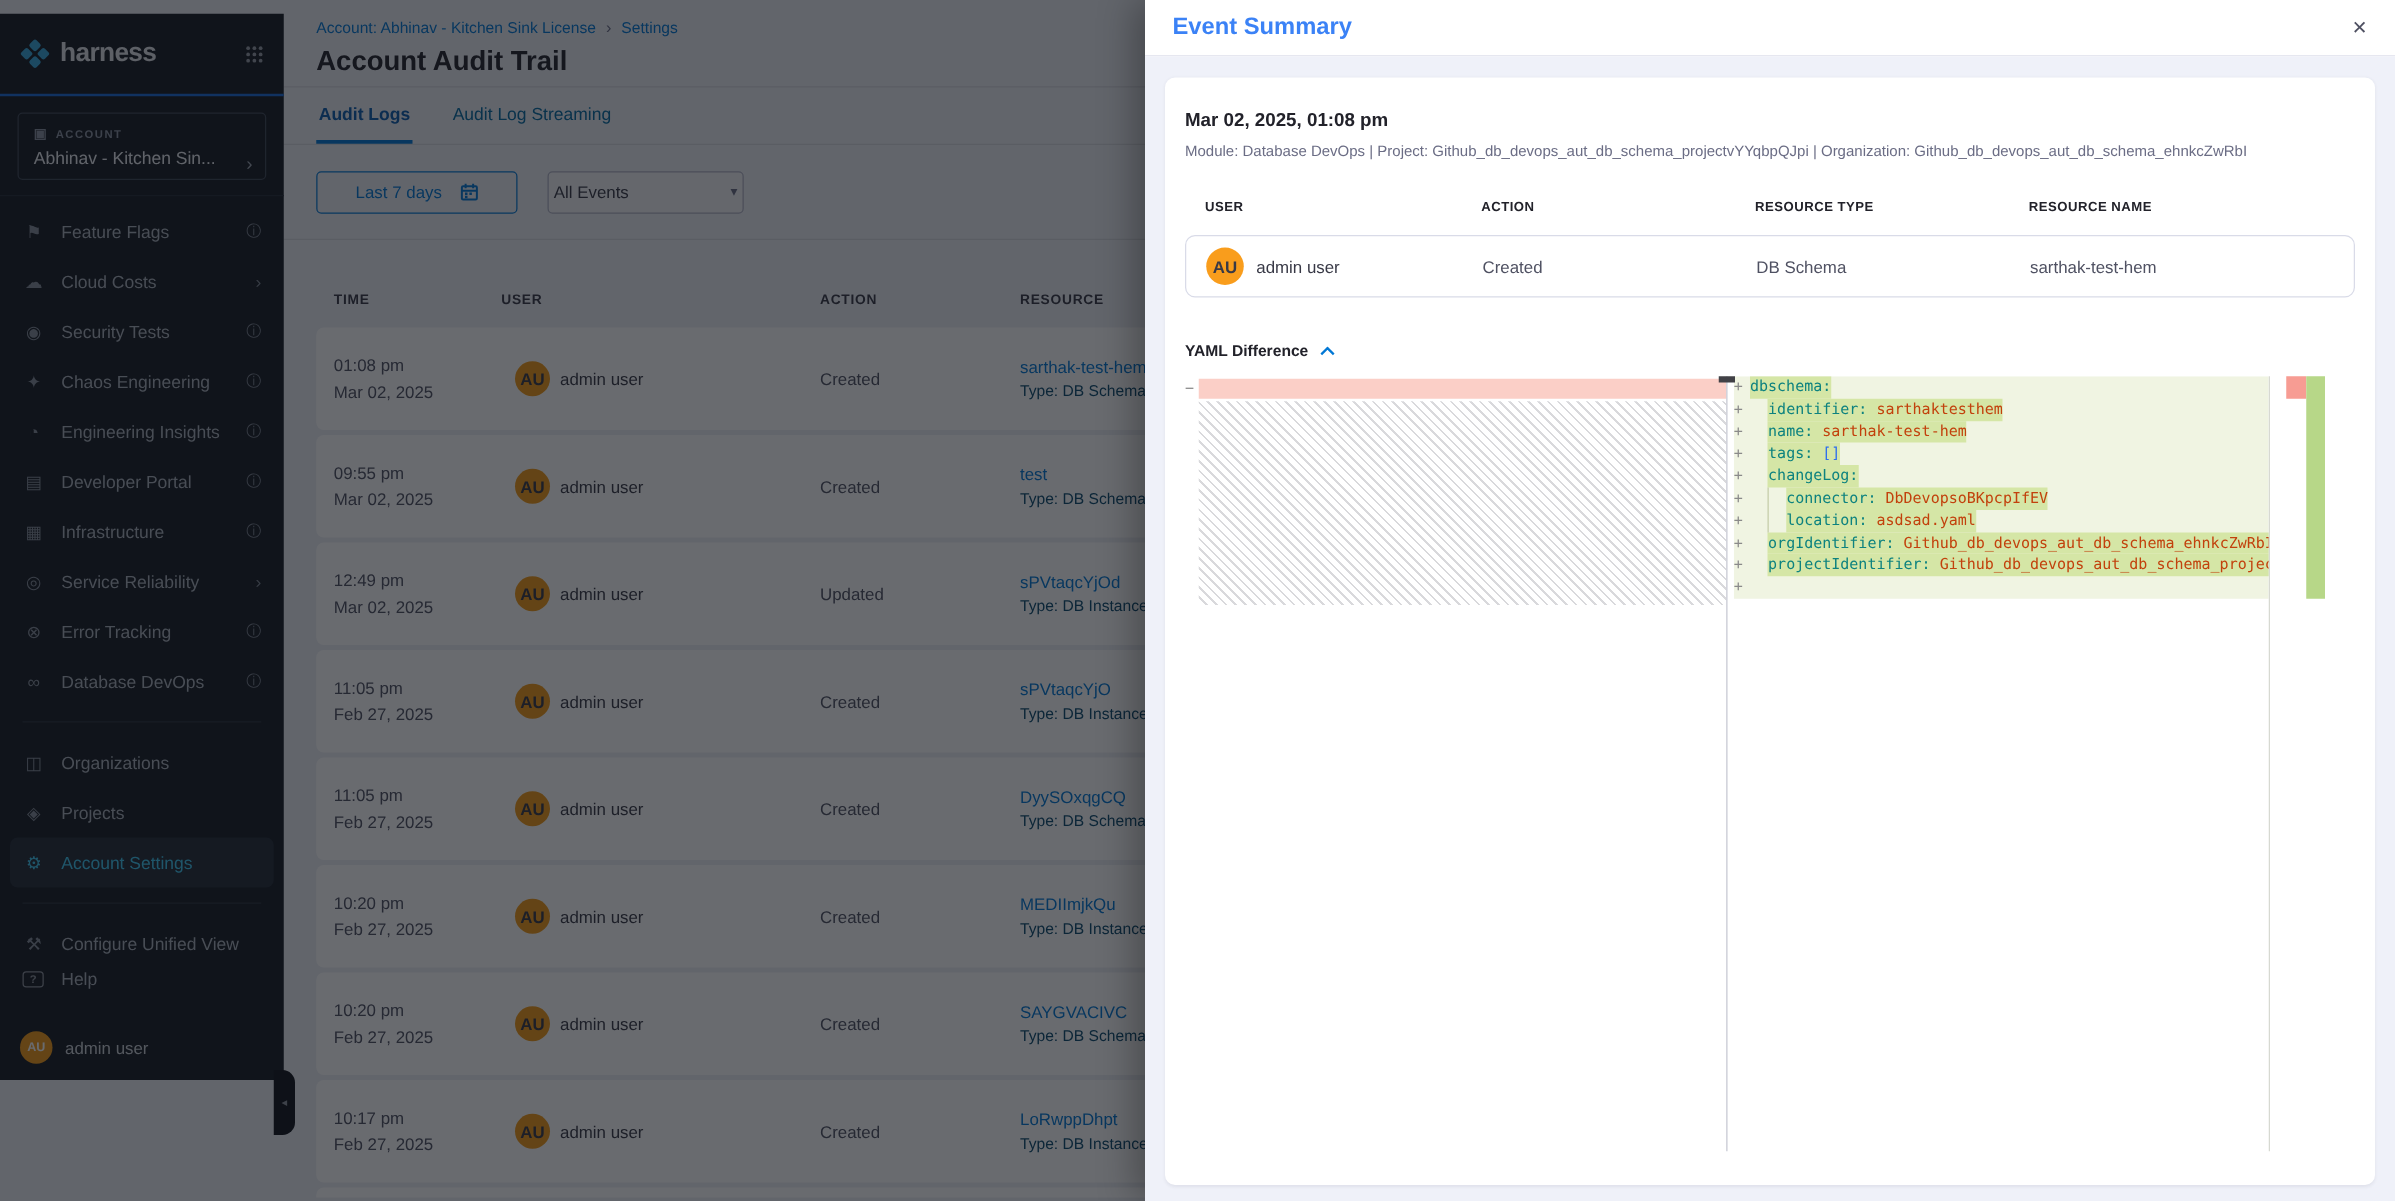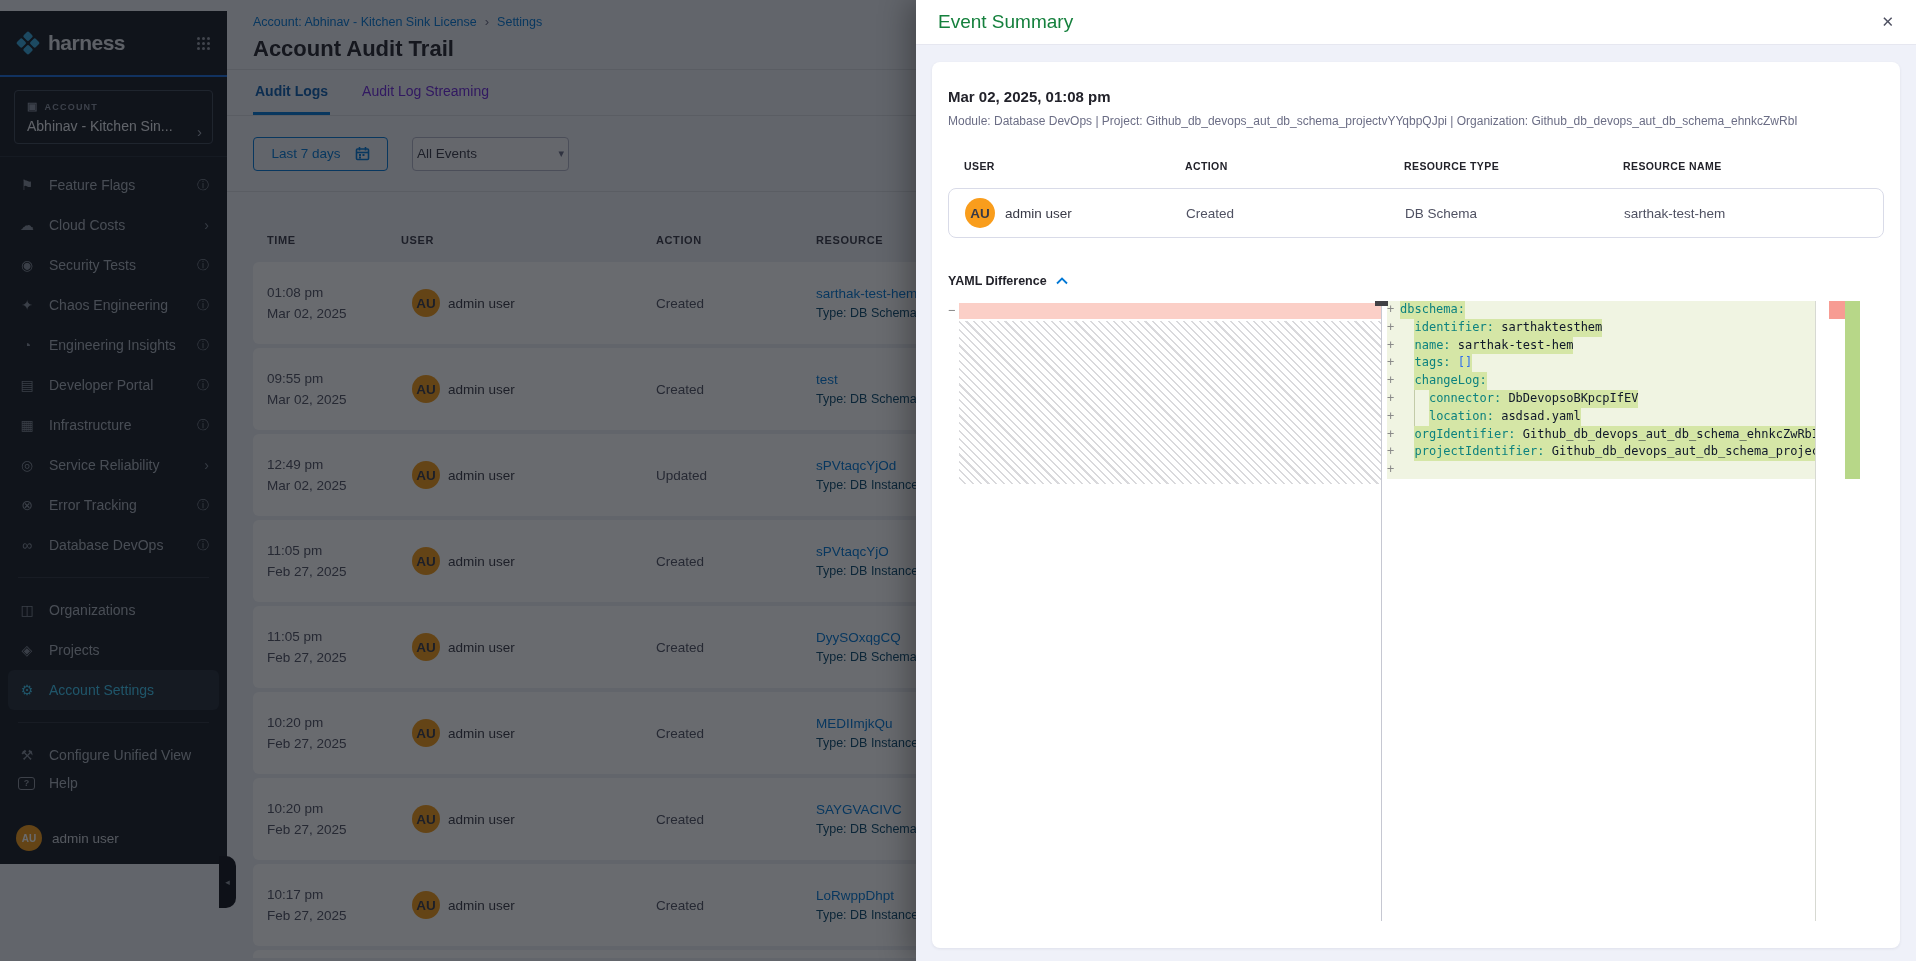--- a/index.html
+++ b/index.html
@@ -36,25 +36,25 @@
   .collapse-tab{position:absolute;left:219px;top:856px;width:17px;height:52px;background:#10141b;z-index:3;
     border-radius:0 10px 10px 0;display:flex;align-items:center;justify-content:center;color:#8b919b;font-size:9px;cursor:pointer}
   
   .main{position:absolute;left:227px;top:0;right:0;height:961px;z-index:1}
   .main-header{height:70px;border-bottom:1px solid #d7d9e0;padding:14px 0 0 26px}
   .breadcrumb{font-size:12.5px;display:flex;gap:8px;align-items:center}
   .crumb{color:#0278d5;cursor:pointer}
   .crumb-sep{color:#6b6d85;font-size:13px}
   .page-title{font-size:22px;font-weight:700;color:#22222a;margin:7px 0 0}
   .tab-bar{height:46px;border-bottom:1px solid #d7d9e0;display:flex;align-items:stretch;padding-left:26px;gap:30px}
-  .tab{display:flex;align-items:center;font-size:14px;color:#6d28d9;cursor:pointer;border-bottom:3px solid transparent;padding:0 2px}
+  .tab{display:flex;align-items:center;font-size:14px;color:#0369a1;cursor:pointer;border-bottom:3px solid transparent;padding:0 2px}
   .tab.active{color:#0b5cad;font-weight:600;border-bottom-color:#0278d5}
   .filter-bar{height:76px;border-bottom:1px solid #d7d9e0;display:flex;align-items:center;padding-left:26px;gap:24px}
   .date-btn{border:1px solid #0278d5;color:#0278d5;border-radius:4px;height:34px;padding:0 15px;
-    display:flex;align-items:center;gap:14px;font-size:13.5px;background:transparent;cursor:pointer;width:135px;justify-content:center}
+    display:flex;align-items:center;gap:14px;font-size:13.5px;background:transparent;cursor:pointer;width:161px;justify-content:center}
   .events-select{border:1px solid #b0b2c4;border-radius:4px;height:34px;width:157px;display:flex;align-items:center;
     padding:0 4px;font-size:13.5px;color:#383946;justify-content:space-between;cursor:pointer;background:rgba(255,255,255,.35)}
   .sel-chev{color:#6b6d85;font-size:11px}
   .table{padding:42px 0 0 26px}
   .table-head{display:grid;grid-template-columns:134px 255px 160px 1fr;padding-left:14px;
     font-size:11px;font-weight:700;color:#383946;letter-spacing:.6px;width:712px}
   .rows{margin-top:16px}
   .row-card{background:#fff;border-radius:6px;height:82px;margin-bottom:4px;display:grid;
     grid-template-columns:134px 255px 160px 1fr;align-items:center;padding-left:14px;width:712px;cursor:pointer}
   .cell-time div{font-size:13.5px;color:#4f5162}
@@ -66,21 +66,21 @@
   .cell-action{font-size:13.5px;color:#4f5162}
   .cell-res a{font-size:13.5px;color:#0278d5;text-decoration:none;white-space:nowrap;display:block}
   .cell-res .rtype{font-size:12.5px;color:#0c4a6e;margin-top:5px;white-space:nowrap}
   .row-partial{height:8px;background:#fff;border-radius:6px 6px 0 0;width:712px}
   
   .overlay{position:absolute;inset:0;background:rgba(13,16,23,.62);z-index:5}
   
   .drawer{position:absolute;left:916px;top:0;right:0;height:961px;background:#fff;z-index:10;
     box-shadow:-8px 0 28px rgba(0,0,0,.30);display:flex;flex-direction:column}
   .drawer-header{height:45px;display:flex;align-items:center;padding:0 22px;border-bottom:1px solid #e6e7f0;flex:0 0 auto}
-  .drawer-title{font-size:19px;font-weight:400;color:#15803d}
+  .drawer-title{font-size:19px;font-weight:700;color:#3b82f6}
   .drawer-close{margin-left:auto;color:#4f5162;font-size:15px;cursor:pointer}
   .drawer-body{flex:1;background:#eff1f9;padding:17px 16px 13px}
   .event-card{background:#fff;border-radius:8px;height:100%;padding:26px 16px;box-shadow:0 1px 3px rgba(40,41,61,.08);position:relative;overflow:hidden}
   .event-datetime{font-size:15px;font-weight:700;color:#22222a}
   .event-meta{font-size:12px;color:#6b6d85;margin-top:9px;white-space:nowrap}
   .event-table{margin-top:32px}
   .event-head{display:grid;grid-template-columns:221px 219px 219px 1fr;font-size:10.5px;font-weight:700;
     color:#22222a;letter-spacing:.4px;padding-left:16px}
   .event-row{margin-top:16px;border:1px solid #d9dbe8;border-radius:8px;height:50px;display:grid;
     grid-template-columns:221px 219px 219px 1fr;align-items:center;padding-left:16px}
@@ -100,21 +100,21 @@
     background:repeating-linear-gradient(45deg,#ffffff 0px,#ffffff 4px,#d9d9dc 4px,#d9d9dc 5.5px)}
   .ddivider{position:absolute;left:433px;top:0;width:1px;height:100%;background:#c6c8d2}
   .dark-marker{position:absolute;left:427px;top:0;width:13px;height:5px;background:#414146;z-index:2}
   .dright{position:absolute;left:439px;top:0;width:428px;height:100%;overflow:hidden}
   .added-block{background:#f0f4e2;width:428px}
   .dline{height:17.8px;line-height:17.8px;white-space:pre;display:flex;align-items:center}
   .plus{width:13px;color:#8a8a8a;flex:0 0 auto}
   .ind{white-space:pre}
   .hl{background:#d5e6a6;white-space:pre}
   .k{color:#0d827f}
-  .v{color:#0f172a}
+  .v{color:#c2410c}
   .vb{color:#2f6fed}
   .guide{position:absolute;left:466px;top:89px;width:1px;height:36px;background:#c3cba8}
   .redge{position:absolute;left:867px;top:0;width:1px;height:100%;background:#d7d9d2}
   .ruler-del{position:absolute;left:881px;top:0;width:16px;height:18px;background:#f79c93}
   .ruler-add{position:absolute;left:897px;top:0;width:15px;height:178px;background:#b7d788}
 </style>
 </head>
 <body>
 
 <div class="app">

